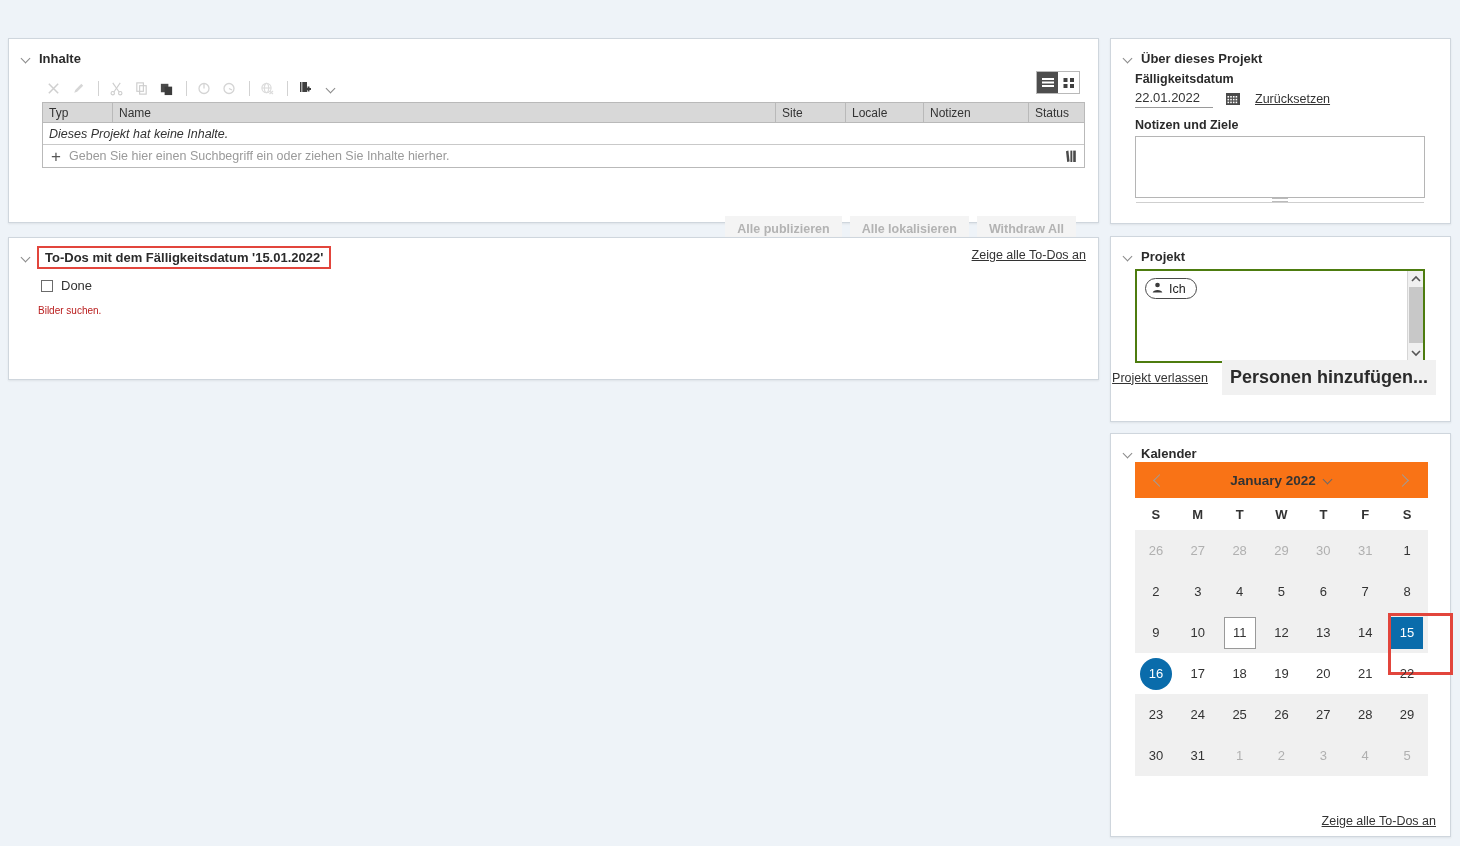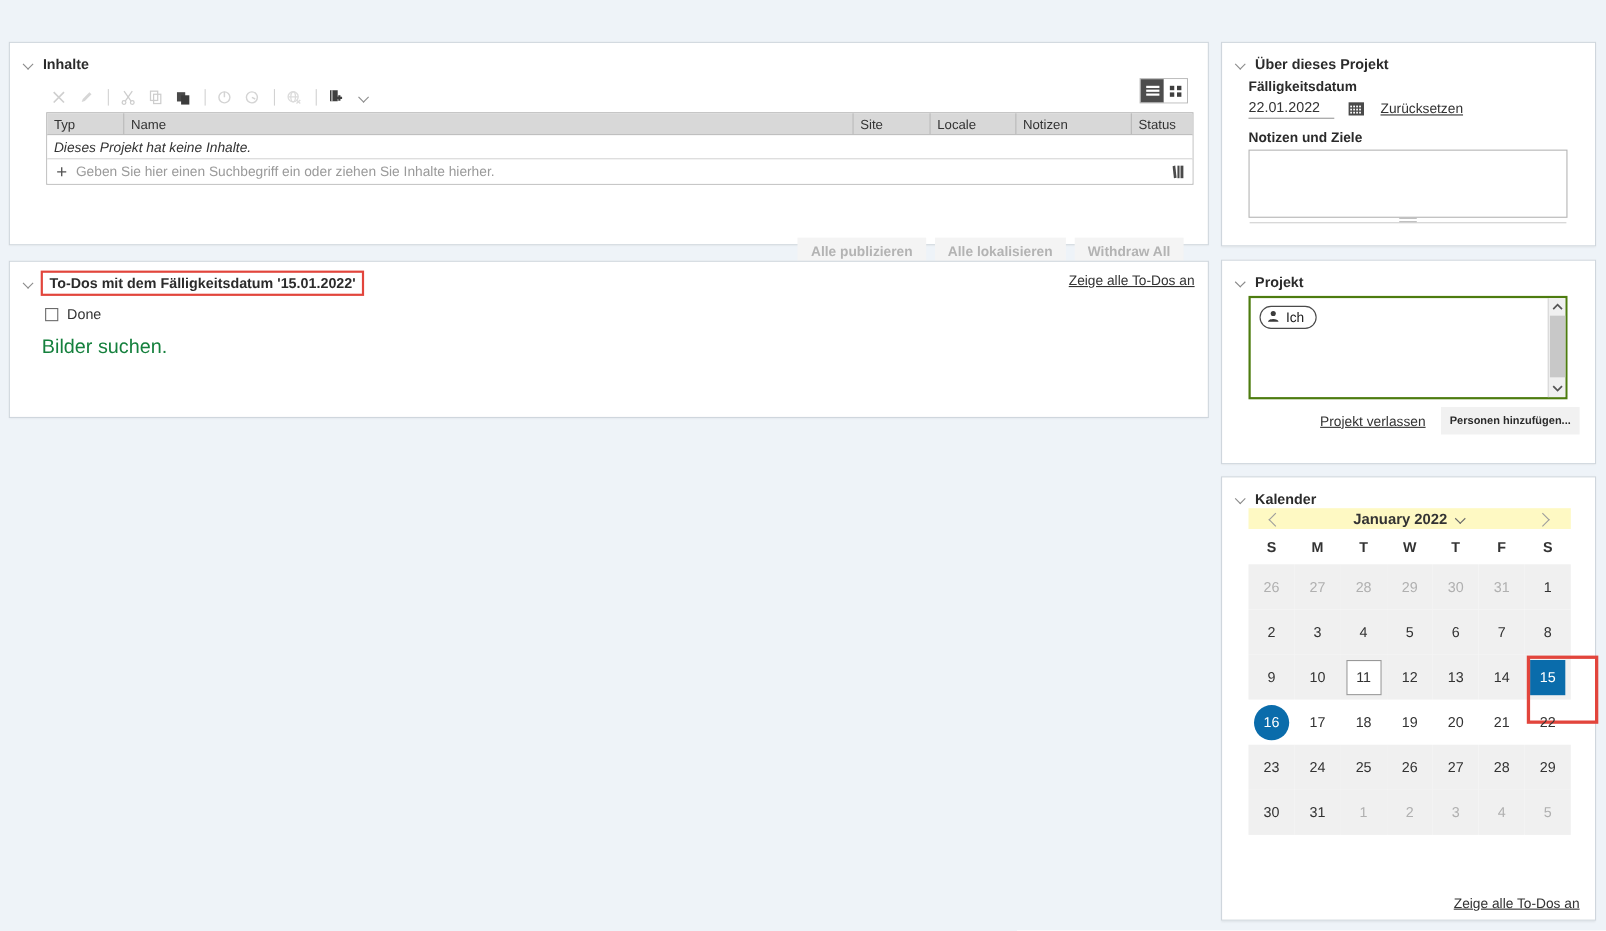--- a/index.html
+++ b/index.html
@@ -142,21 +142,21 @@
   .todo-check {
     position: absolute; left: 41px; top: 278px;
     display: flex; align-items: center; gap: 8px;
   }
   .cbox {
     width: 12px; height: 12px; border: 1.2px solid #6b6b6b; background: #fff;
     display: inline-block; cursor: pointer;
   }
   .todo-label { font-size: 13px; color: #333; }
   .todo-body {
-    position: absolute; left: 38px; top: 305px; font-size: 18px; color: #15803d;
+    position: absolute; left: 38px; top: 305px; font-size: 10px; color: #b91c1c;
   }
   .todo-due {
     position: absolute; right: 22px; top: 348px; font-size: 13px; color: #333;
   }
 
   
   #panel-about { left: 1110px; top: 38px; width: 341px; height: 186px; }
   .field-label { font-size: 12.5px; font-weight: bold; color: #2b2b2b; }
   .about-body { position: absolute; left: 24px; top: 32px; right: 16px; }
   .due-row { display: flex; align-items: center; gap: 0; margin-top: 4px; }
@@ -205,29 +205,29 @@
   .sb-thumb {
     position: absolute; top: 16px; left: 1px; width: 14px; height: 56px;
     background: #c8c8c8; cursor: pointer;
   }
   .people-actions {
     position: absolute; right: 14px; bottom: 26px;
     display: flex; align-items: center; gap: 14px;
   }
   .btn-grey {
     background: #f1f1f1; border: none; color: #2b2b2b; font-weight: bold;
-    font-size: 10px; font-family: "Liberation Sans", sans-serif;
+    font-size: 18px; font-family: "Liberation Sans", sans-serif;
     padding: 7px 8px; cursor: pointer;
   }
 
   #panel-calendar { left: 1110px; top: 433px; width: 341px; height: 404px; }
   .cal-wrap { position: absolute; left: 24px; top: 28px; width: 293px; }
   .cal-nav {
     display: flex; align-items: center; justify-content: space-between;
-    height: 19px; background: #fef9c3; padding: 0 14px;
+    height: 36px; background: #f97316; padding: 0 14px;
   }
   .cal-arrow {
     width: 18px; height: 18px; position: relative; cursor: pointer;
   }
   .cal-arrow::before {
     content:""; position:absolute; top:5px; width:8px; height:8px;
     border-top: 1.6px solid #9d9d9d; border-right: 1.6px solid #9d9d9d;
   }
   .cal-arrow.prev::before { left: 6px; transform: rotate(-135deg); }
   .cal-arrow.next::before { left: 2px; transform: rotate(45deg); }

